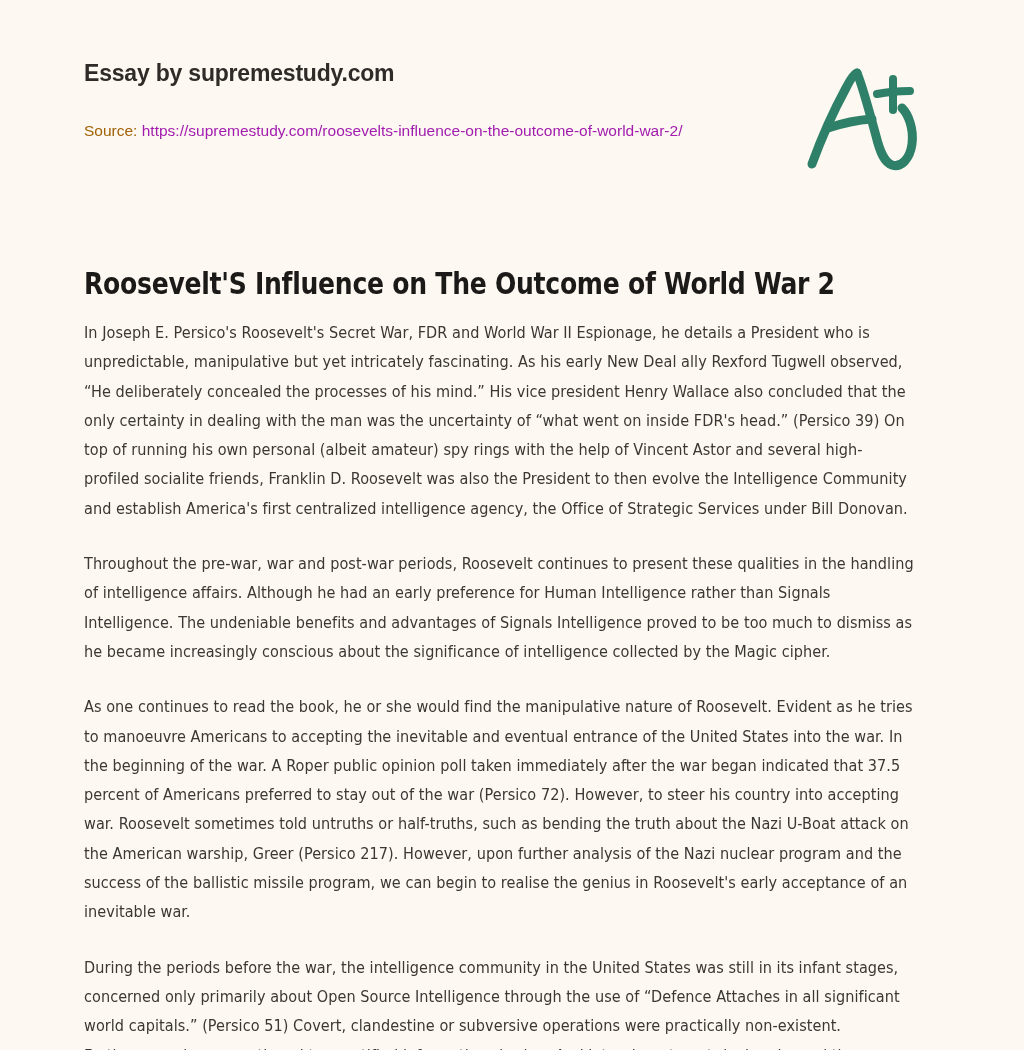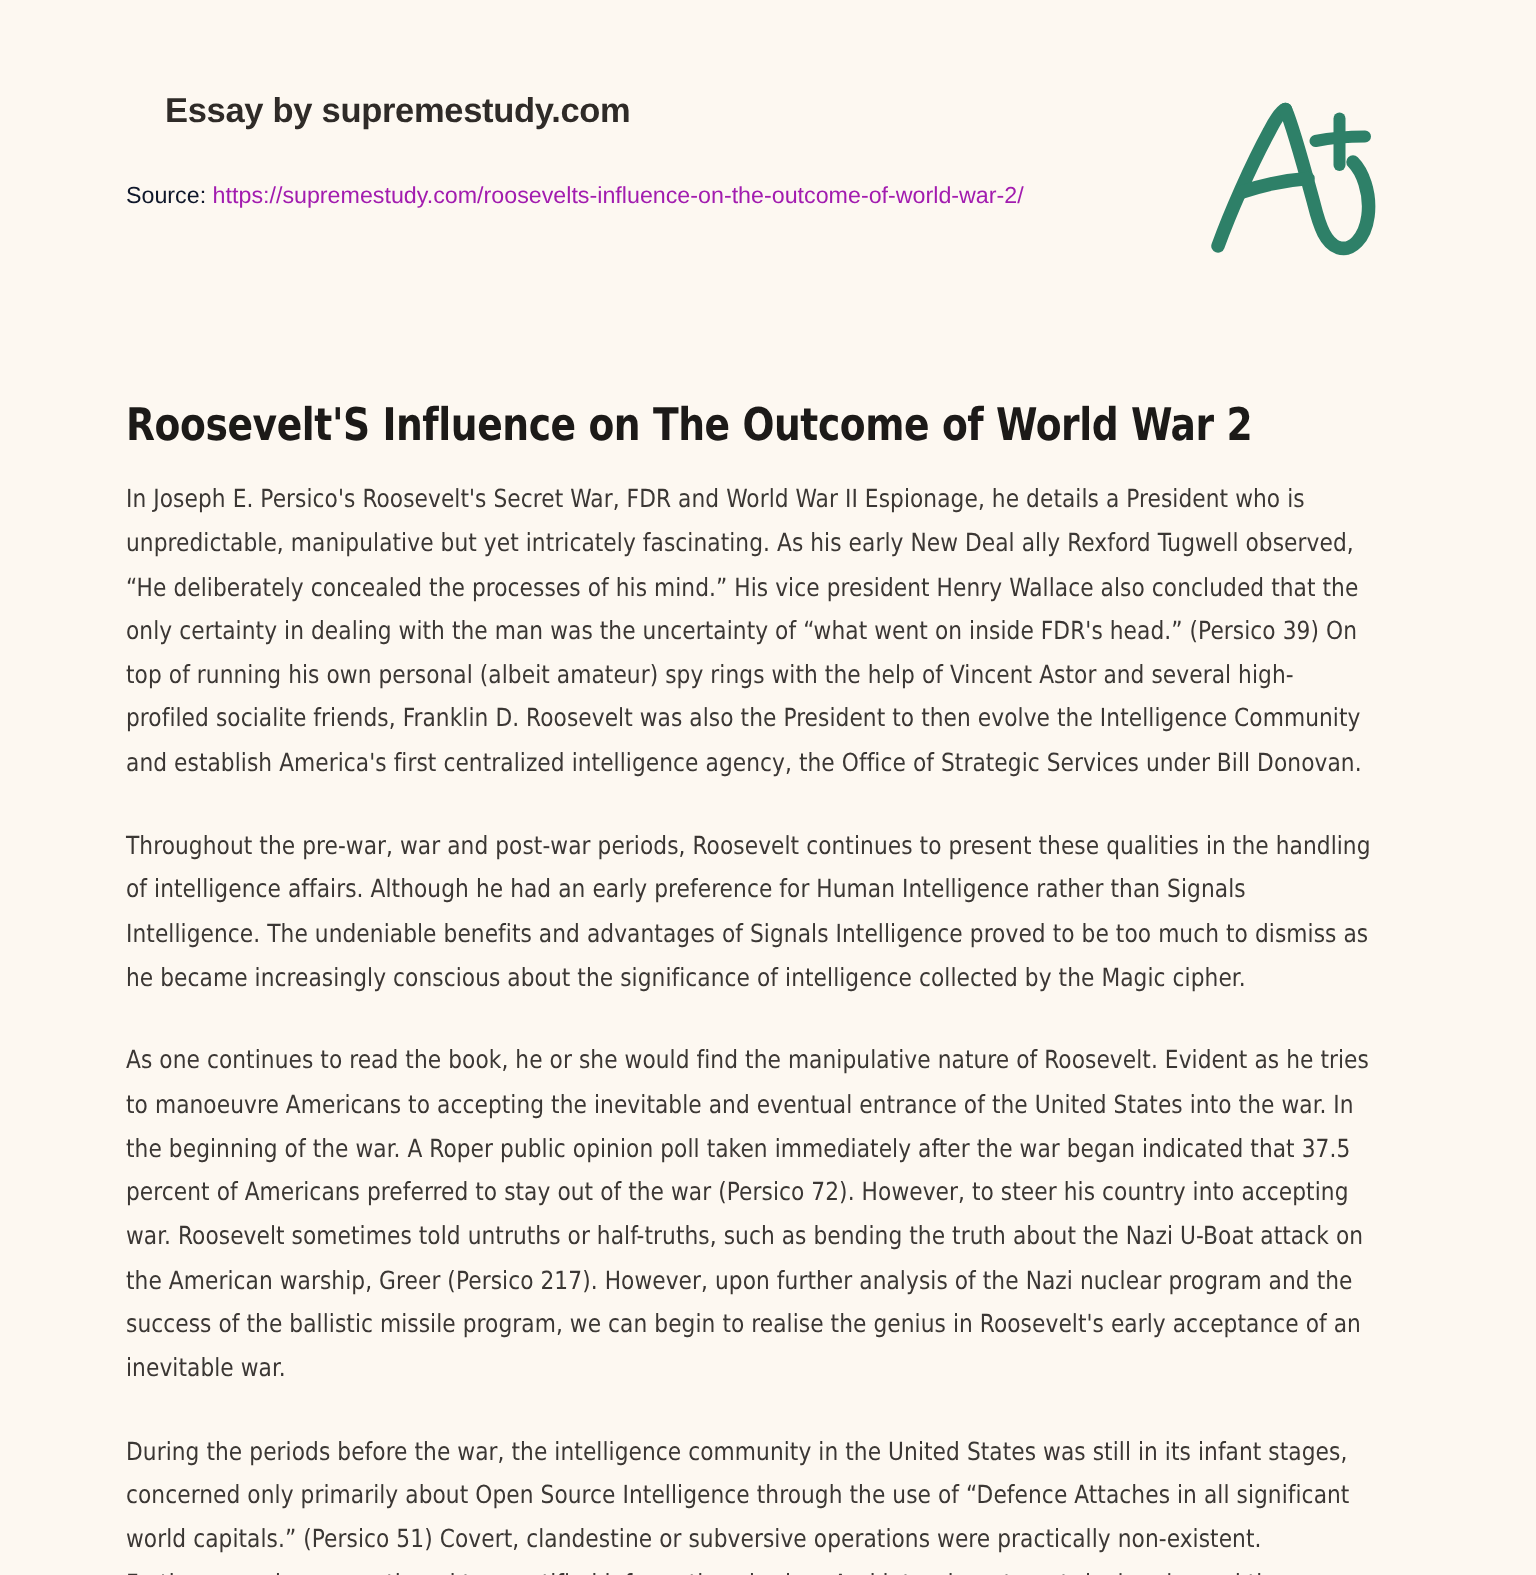--- a/index.html
+++ b/index.html
@@ -34,33 +34,32 @@
 
   .brand-line {
     position: absolute;
     left: 84px;
     top: 60px;
     font-size: 23px;
     font-weight: bold;
     color: #2f2b28;
     letter-spacing: -0.2px;
     white-space: nowrap;
-    margin-left: 26px;
   }
 
   .source-line {
     position: absolute;
     left: 84px;
     top: 122px;
     font-size: 15.5px;
     white-space: nowrap;
     color: #8a8580;
   }
   .source-label {
-    color: #0f172a;
+    color: #a16207;
   }
   .source-url {
     color: #a21caf;
     text-decoration: none;
   }
 
   
   .logo {
     position: absolute;
     left: 800px;

